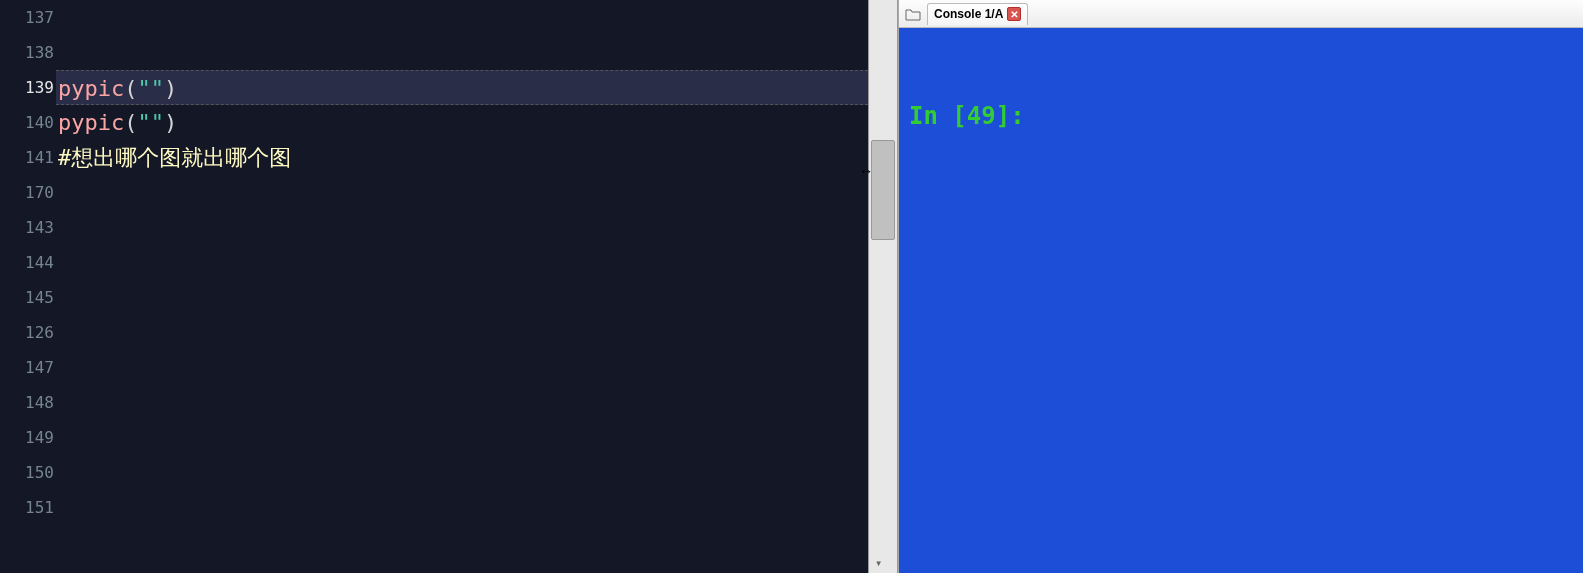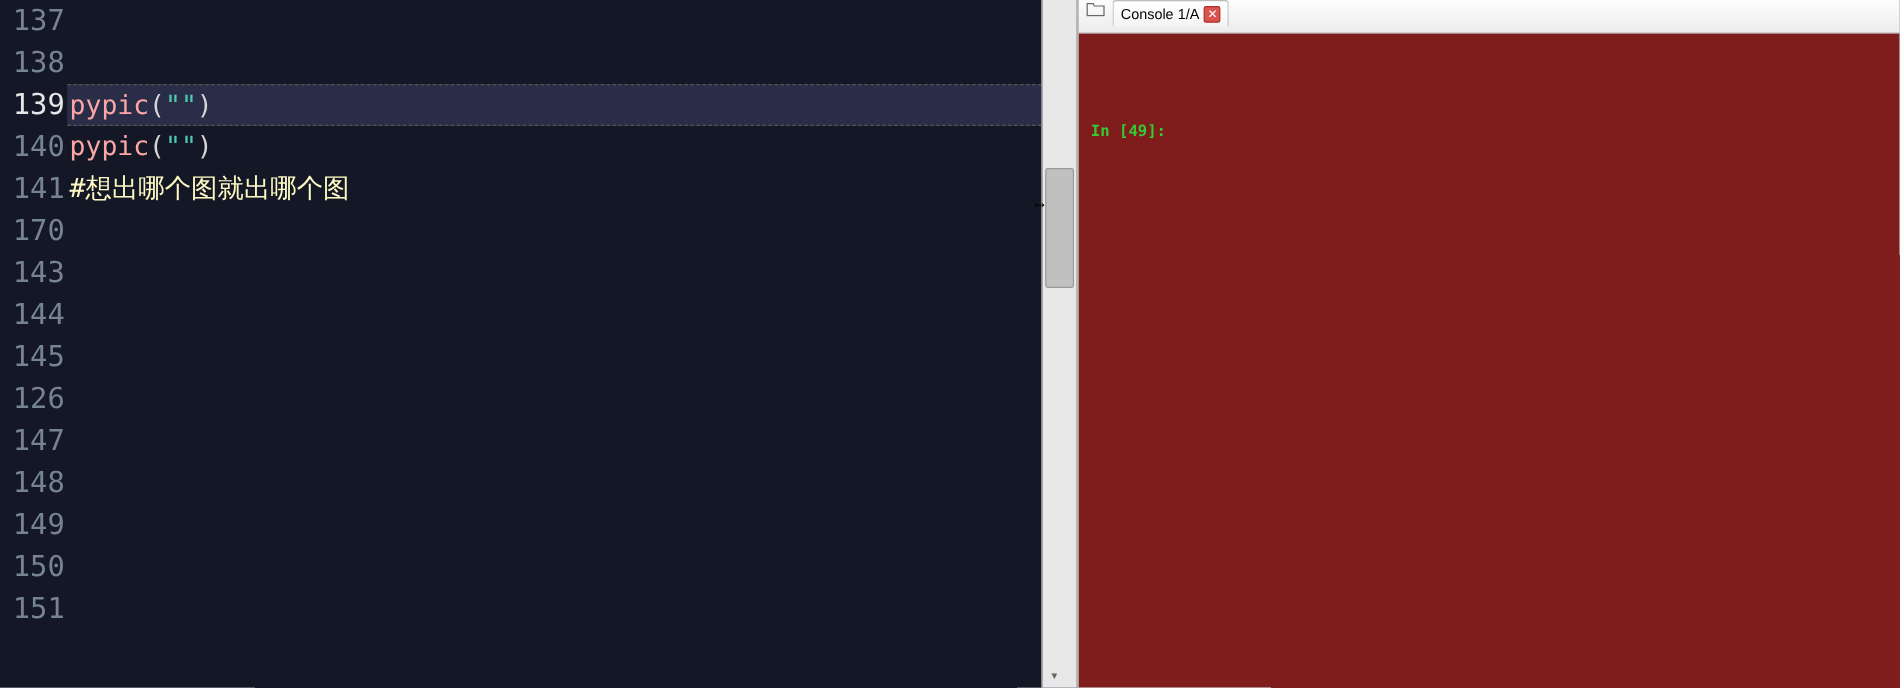--- a/index.html
+++ b/index.html
@@ -1,39 +1,39 @@
 <!DOCTYPE html>
 <html><head>
 <meta charset="utf-8">
 <style>
 * { margin: 0; padding: 0; box-sizing: border-box; }
 html, body { width: 1583px; height: 573px; overflow: hidden; font-family: "Consolas", "Courier New", monospace; }
 .container { display: flex; width: 100%; height: 100%; }
 .editor-pane { width: 868px; height: 100%; background: #131726; position: relative; display: flex; }
 .gutter { width: 56px; background: #131726; padding-top: 0; }
-.gutter .ln { height: 35px; line-height: 35px; font-size: 24px; color: #768390; text-align: right; padding-right: 2px; font-family: "Consolas", monospace; }
+.gutter .ln { height: 35px; line-height: 35px; font-size: 16px; color: #768390; text-align: right; padding-right: 2px; font-family: "Consolas", monospace; }
 .gutter .ln.active { color: #e6e6e6; font-weight: normal; }
 .code-area { flex: 1; background: #131726; position: relative; }
 .code-line { height: 35px; line-height: 35px; font-size: 22px; font-family: "Consolas", monospace; white-space: pre; padding-left: 2px; }
 .code-line.active { background: #2a2d47; border-top: 1px dashed #555; border-bottom: 1px dashed #555; }
 .tok-func { color: #fca5a5; }
 .tok-paren { color: #d4d4d4; }
 .tok-str { color: #4ec9b0; }
 .tok-comment { color: #fef9c3; }
 .splitter { width: 30px; height: 100%; background: #e8e8e8; position: relative; border-left: 1px solid #999; border-right: 1px solid #999; }
 .scrollbar-vert { position: absolute; top: 0; bottom: 0; left: 0; right: 0; }
 .scrollbar-thumb { position: absolute; top: 140px; left: 2px; right: 2px; height: 100px; background: #c0c0c0; border: 1px solid #999; border-radius: 2px; }
 .scroll-arrow-down { position: absolute; bottom: 2px; left: 6px; font-size: 12px; color: #666; }
 .resize-cursor { position: absolute; top: 162px; left: -7px; font-size: 14px; color: #000; z-index: 10; pointer-events: none; }
 .console-pane { flex: 1; height: 100%; background: #f0f0f0; display: flex; flex-direction: column; border-left: 1px solid #aaa; }
-.console-tabs { height: 28px; background: linear-gradient(#fdfdfd,#ececec); border-bottom: 1px solid #bbb; display: flex; align-items: flex-start; padding-left: 6px; gap: 6px; }
+.console-tabs { height: 28px; background: linear-gradient(#fdfdfd,#ececec); border-bottom: 1px solid #bbb; display: flex; align-items: center; padding-left: 6px; gap: 6px; font-weight: bold; }
 .folder-icon { width: 16px; height: 14px; display: inline-block; }
 .tab { display: flex; align-items: center; height: 22px; padding: 0 6px; background: linear-gradient(#fff,#f4f4f4); border: 1px solid #bbb; border-bottom: none; border-radius: 3px 3px 0 0; font-size: 12px; font-family: "Tahoma","Microsoft YaHei",sans-serif; gap: 4px; cursor: pointer; }
 .tab-close { width: 14px; height: 14px; background: #d9534f; color: #fff; font-size: 10px; line-height: 14px; text-align: center; border-radius: 2px; cursor: pointer; border: 1px solid #b03030; }
-.console-body { flex: 1; background: #7f1d1d; padding: 74px 0 0 10px; font-family: "Consolas", monospace; font-size: 13px; }
+.console-body { flex: 1; background: #1d4ed8; padding: 74px 0 0 10px; font-family: "Consolas", monospace; font-size: 24px; }
 .console-prompt { color: #33cc33; font-weight: bold; display: flex; gap: 0; }
 .console-prompt .label-in { color: #33cc33; }
 .console-prompt .num { color: #33cc33; font-weight: bold; }
 </style>
 </head>
 <body>
 
 <div class="container">
 
   <div class="editor-pane">

